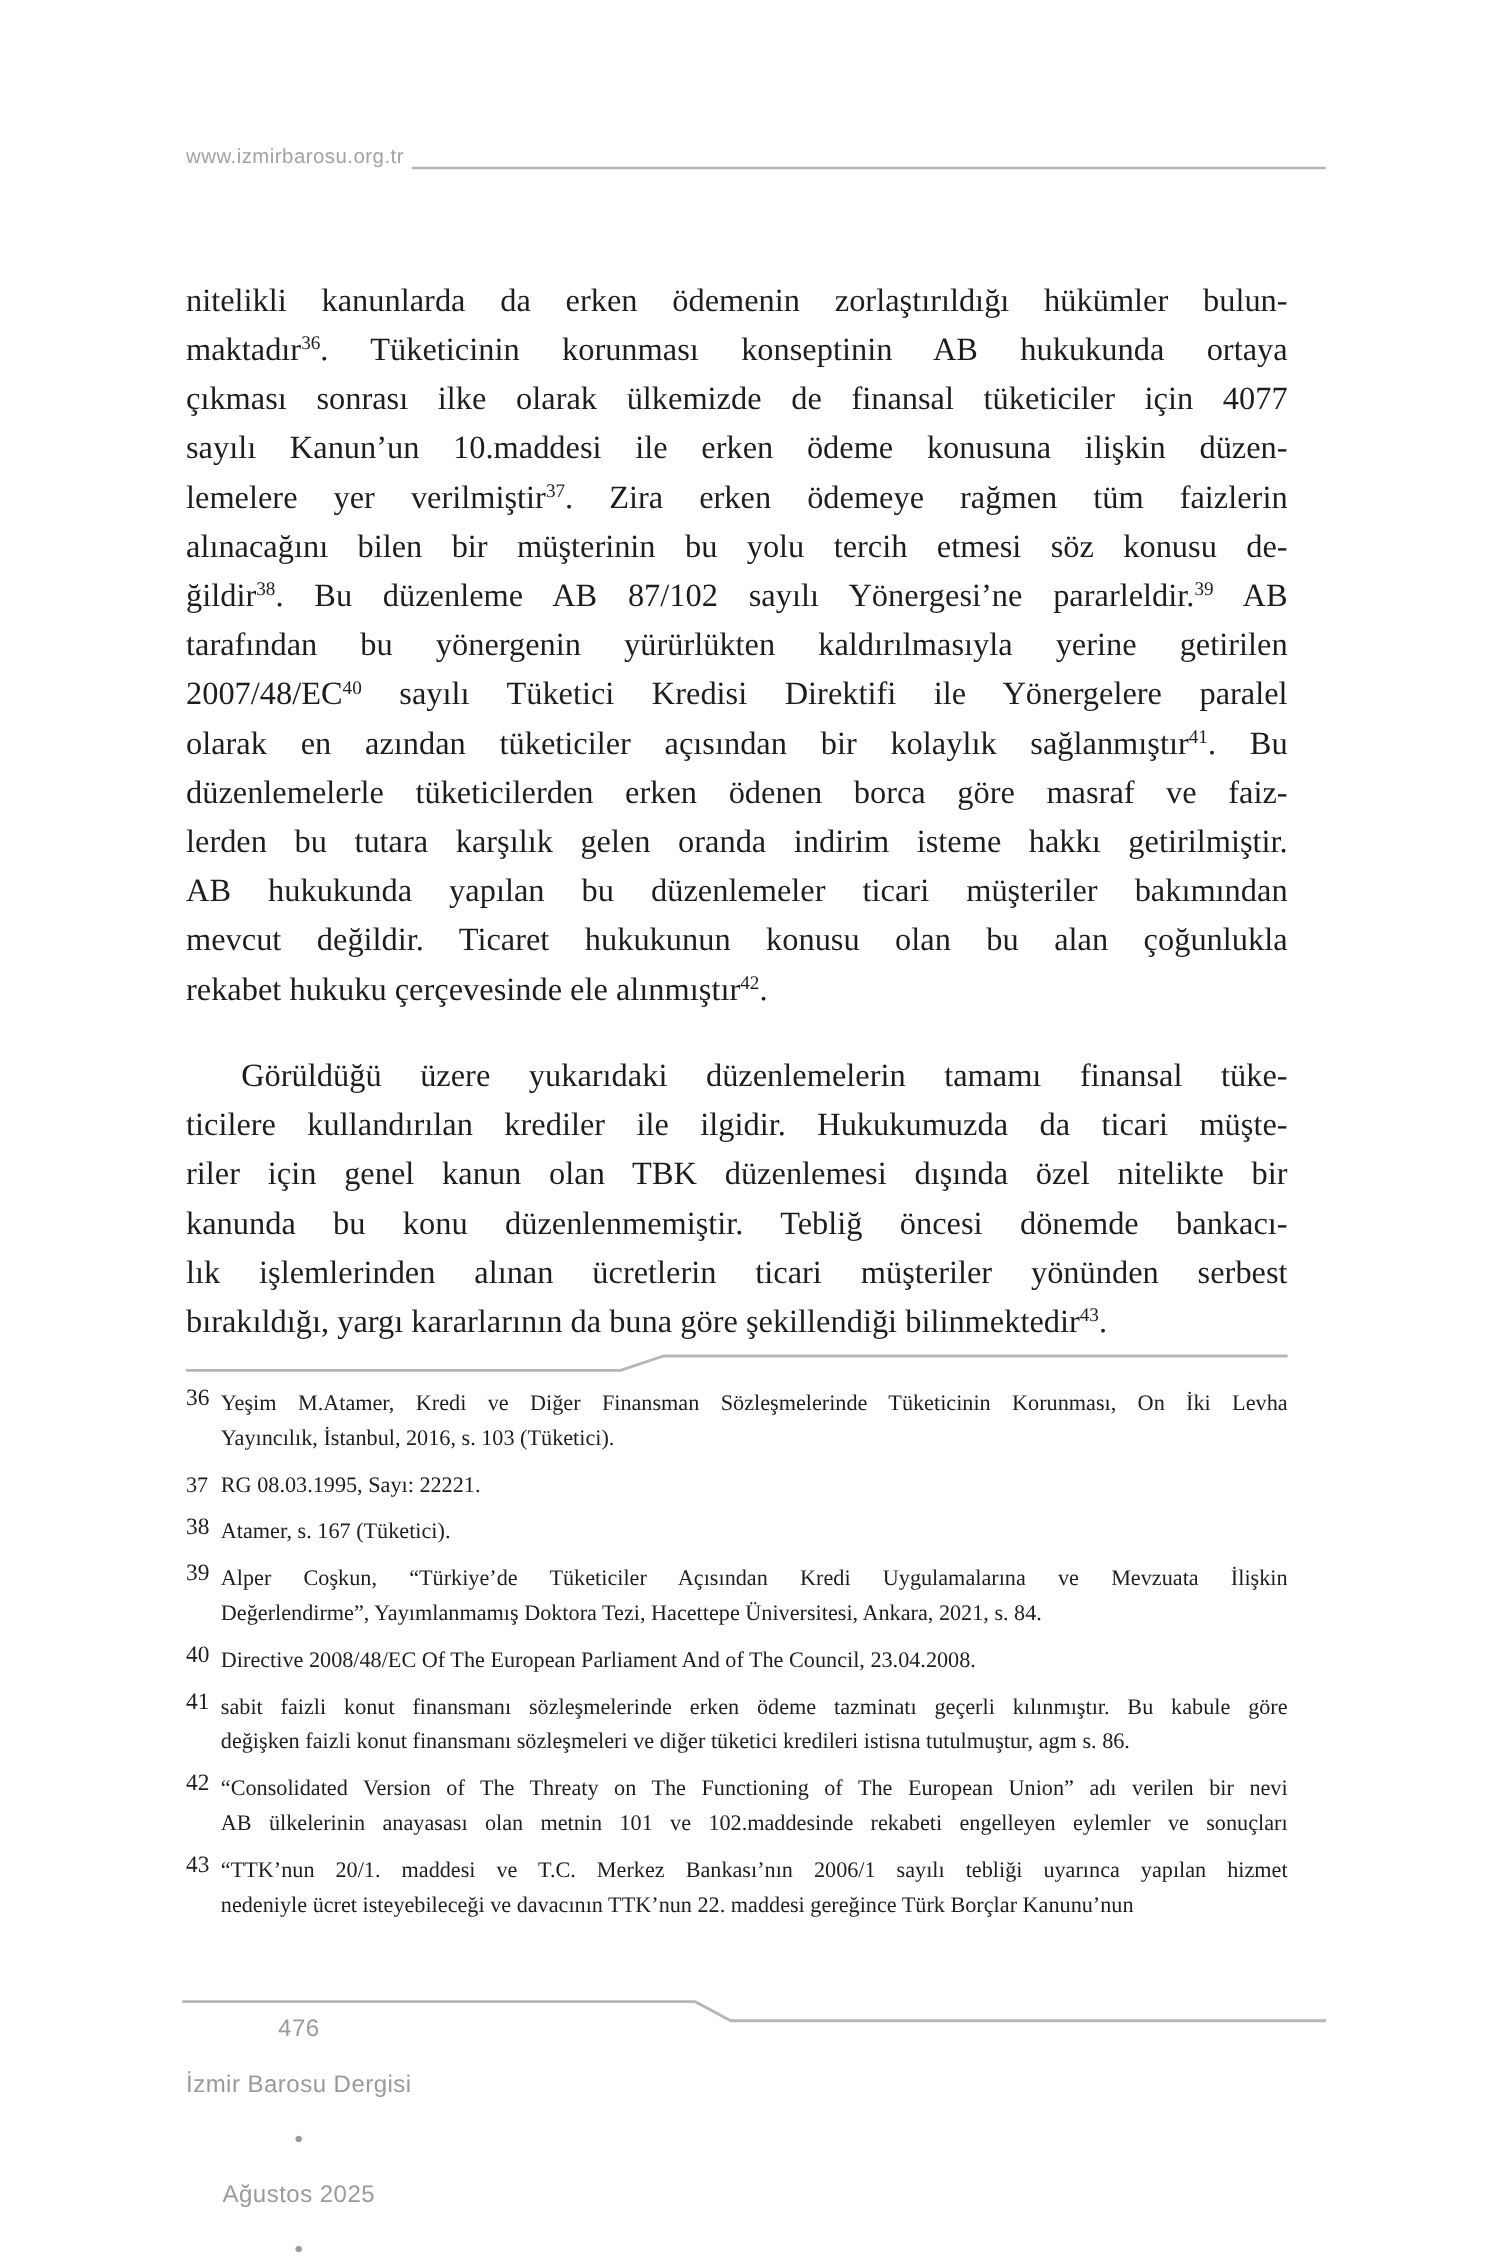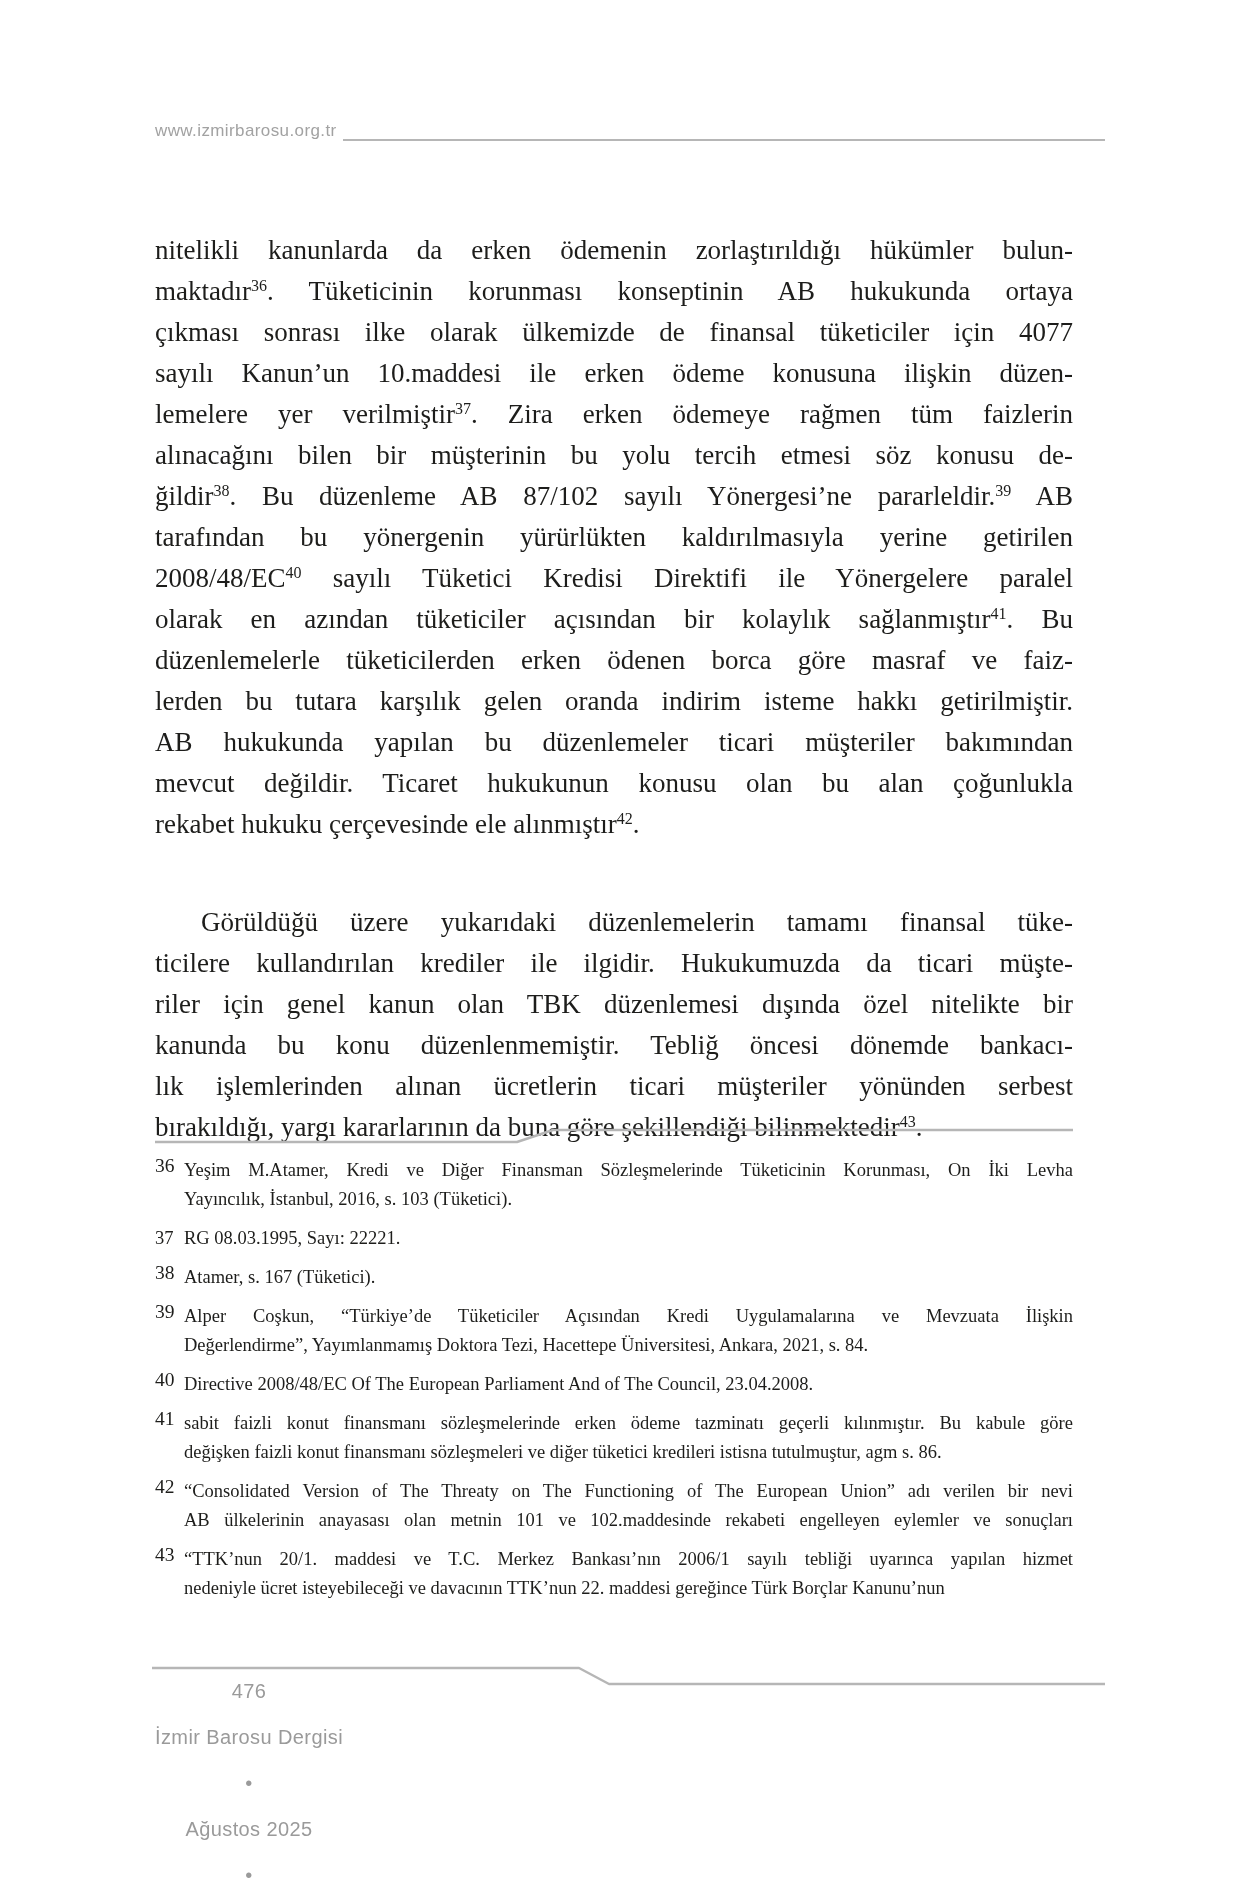--- a/index.html
+++ b/index.html
@@ -22,21 +22,21 @@
     font-size: 17px; color: #a2a2a2; letter-spacing: 0.4px;
   }
   .header-line { flex: 1; height: 2px; background: #b6b6b6; margin-left: 6px; }
 
   
   .body-text {
     position: absolute;
     top: 230px; left: 155px; width: 918px;
     font-size: 27px; line-height: 41px;
   }
-  .paragraph + .paragraph { margin-top: 57px; }
+  .paragraph + .paragraph { margin-top: 31px; }
   .bline { height: 41px; overflow: hidden; }
   .jline { text-align: justify; }
   .jline::after { content: ""; display: inline-block; width: 100%; height: 0; }
   .last { text-align: left; }
   .indent { padding-left: 46px; }
   .sup {
     font-size: 16px;
     position: relative; top: -9px;
     letter-spacing: 0;
   }
@@ -83,21 +83,21 @@
   <div class="body-text">
       <div class="paragraph">
         <div class="bline jline"><span>nitelikli kanunlarda da erken ödemenin zorlaştırıldığı hükümler bulun-</span></div>
         <div class="bline jline"><span>maktadır</span><span class="sup">36</span><span>. Tüketicinin korunması konseptinin AB hukukunda ortaya</span></div>
         <div class="bline jline"><span>çıkması sonrası ilke olarak ülkemizde de finansal tüketiciler için 4077</span></div>
         <div class="bline jline"><span>sayılı Kanun’un 10.maddesi ile erken ödeme konusuna ilişkin düzen-</span></div>
         <div class="bline jline"><span>lemelere yer verilmiştir</span><span class="sup">37</span><span>. Zira erken ödemeye rağmen tüm faizlerin</span></div>
         <div class="bline jline"><span>alınacağını bilen bir müşterinin bu yolu tercih etmesi söz konusu de-</span></div>
         <div class="bline jline"><span>ğildir</span><span class="sup">38</span><span>. Bu düzenleme AB 87/102 sayılı Yönergesi’ne pararleldir.</span><span class="sup">39</span><span> AB</span></div>
         <div class="bline jline"><span>tarafından bu yönergenin yürürlükten kaldırılmasıyla yerine getirilen</span></div>
-        <div class="bline jline"><span>2008/48/EC</span><span class="sup">40</span><span> sayılı Tüketici Kredisi Direktifi ile Yönergelere paralel</span></div>
+        <div class="bline jline"><span>2007/48/EC</span><span class="sup">40</span><span> sayılı Tüketici Kredisi Direktifi ile Yönergelere paralel</span></div>
         <div class="bline jline"><span>olarak en azından tüketiciler açısından bir kolaylık sağlanmıştır</span><span class="sup">41</span><span>. Bu</span></div>
         <div class="bline jline"><span>düzenlemelerle tüketicilerden erken ödenen borca göre masraf ve faiz-</span></div>
         <div class="bline jline"><span>lerden bu tutara karşılık gelen oranda indirim isteme hakkı getirilmiştir.</span></div>
         <div class="bline jline"><span>AB hukukunda yapılan bu düzenlemeler ticari müşteriler bakımından</span></div>
         <div class="bline jline"><span>mevcut değildir. Ticaret hukukunun konusu olan bu alan çoğunlukla</span></div>
         <div class="bline last"><span>rekabet hukuku çerçevesinde ele alınmıştır</span><span class="sup">42</span><span>.</span></div>
       </div>
       <div class="paragraph">
         <div class="bline jline indent"><span>Görüldüğü üzere yukarıdaki düzenlemelerin tamamı finansal tüke-</span></div>
         <div class="bline jline"><span>ticilere kullandırılan krediler ile ilgidir. Hukukumuzda da ticari müşte-</span></div>

